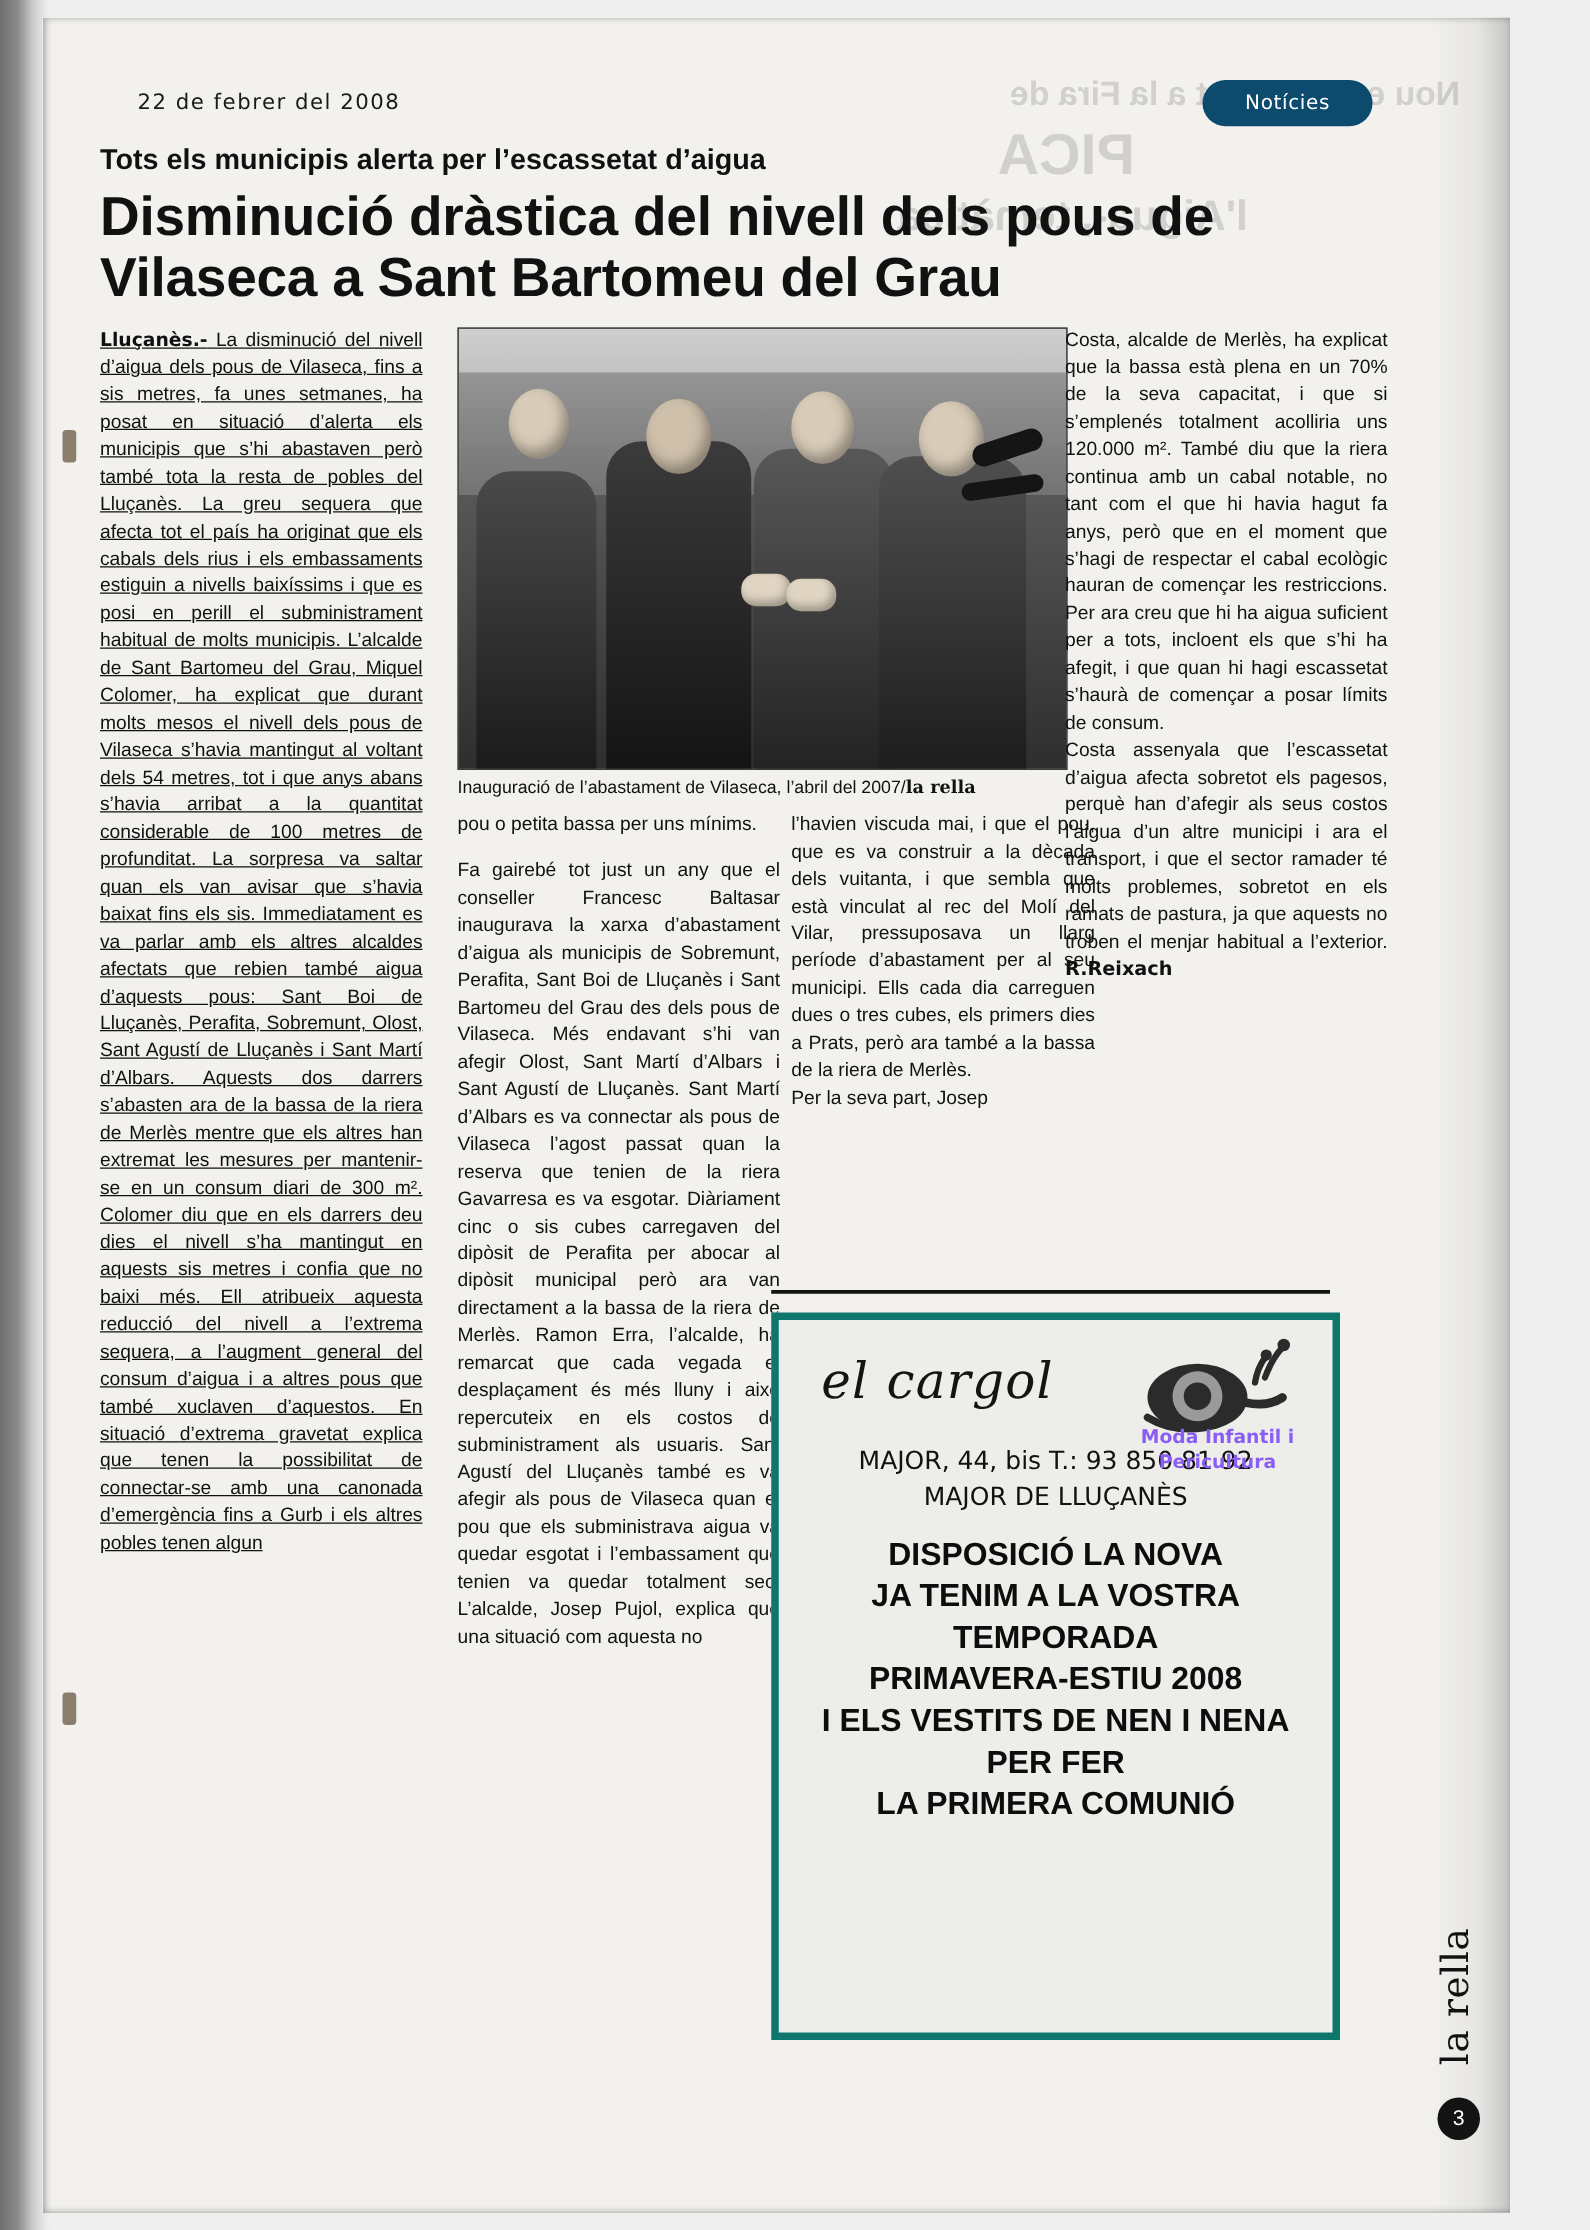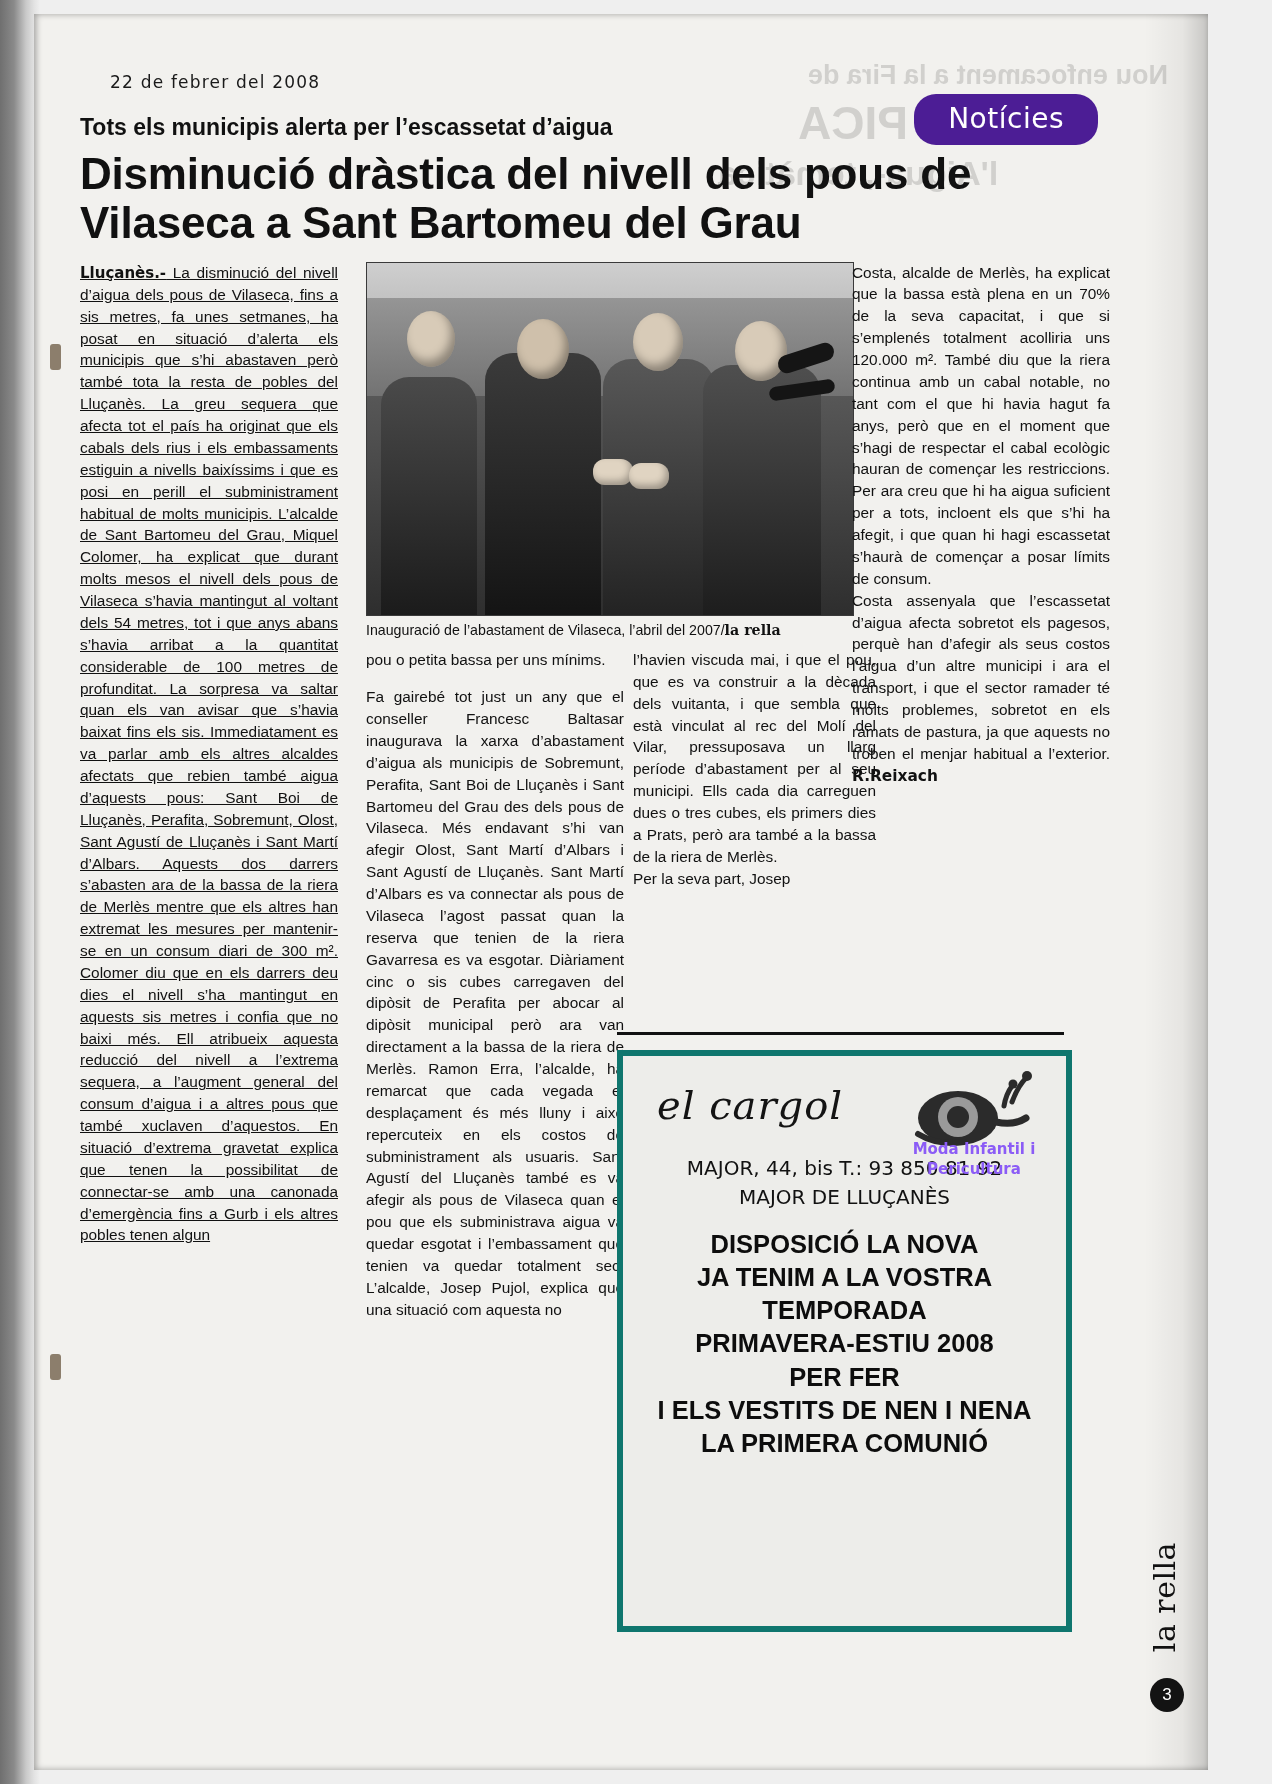--- a/index.html
+++ b/index.html
@@ -68,28 +68,27 @@
   .dateline {
     font-size: 17px;
     letter-spacing: 1.2px;
     color: #1a1a1a;
     font-family: "DejaVu Sans", sans-serif;
     margin-left: 30px;
   }
   .section-pill {
     position: absolute;
     right: 12px; top: -8px;
-    background: #4c1d95;
+    background: #0c4a6e;
     color: #fff;
     border-radius: 22px;
     padding: 8px 34px 10px 34px;
-    font-size: 28px;
+    font-size: 16px;
     letter-spacing: .5px;
     font-family: "DejaVu Sans", sans-serif;
-    margin-top: 30px;
   }
 
   .kicker {
     margin-top: 22px;
     font-size: 23px;
     font-weight: bold;
     color: #111;
   }
   h1.headline {
     margin: 8px 0 0 0;
@@ -377,22 +376,22 @@
       <div class="ad-addr">
         <div>MAJOR, 44, bis  T.: 93 850 81 92</div>
         <div>MAJOR DE LLUÇANÈS</div>
       </div>
 
       <div class="ad-body">
         <div>DISPOSICIÓ LA NOVA</div>
         <div>JA TENIM A LA VOSTRA</div>
         <div>TEMPORADA</div>
         <div>PRIMAVERA-ESTIU 2008</div>
+        <div>I ELS VESTITS DE NEN I NENA</div>
         <div>PER FER</div>
-        <div>I ELS VESTITS DE NEN I NENA</div>
         <div>LA PRIMERA COMUNIÓ</div>
       </div>
     </div>
 
     <div id="vert-brand">la rella</div>
     <div id="page-num">3</div>
 
   </div>
 </div>
 

